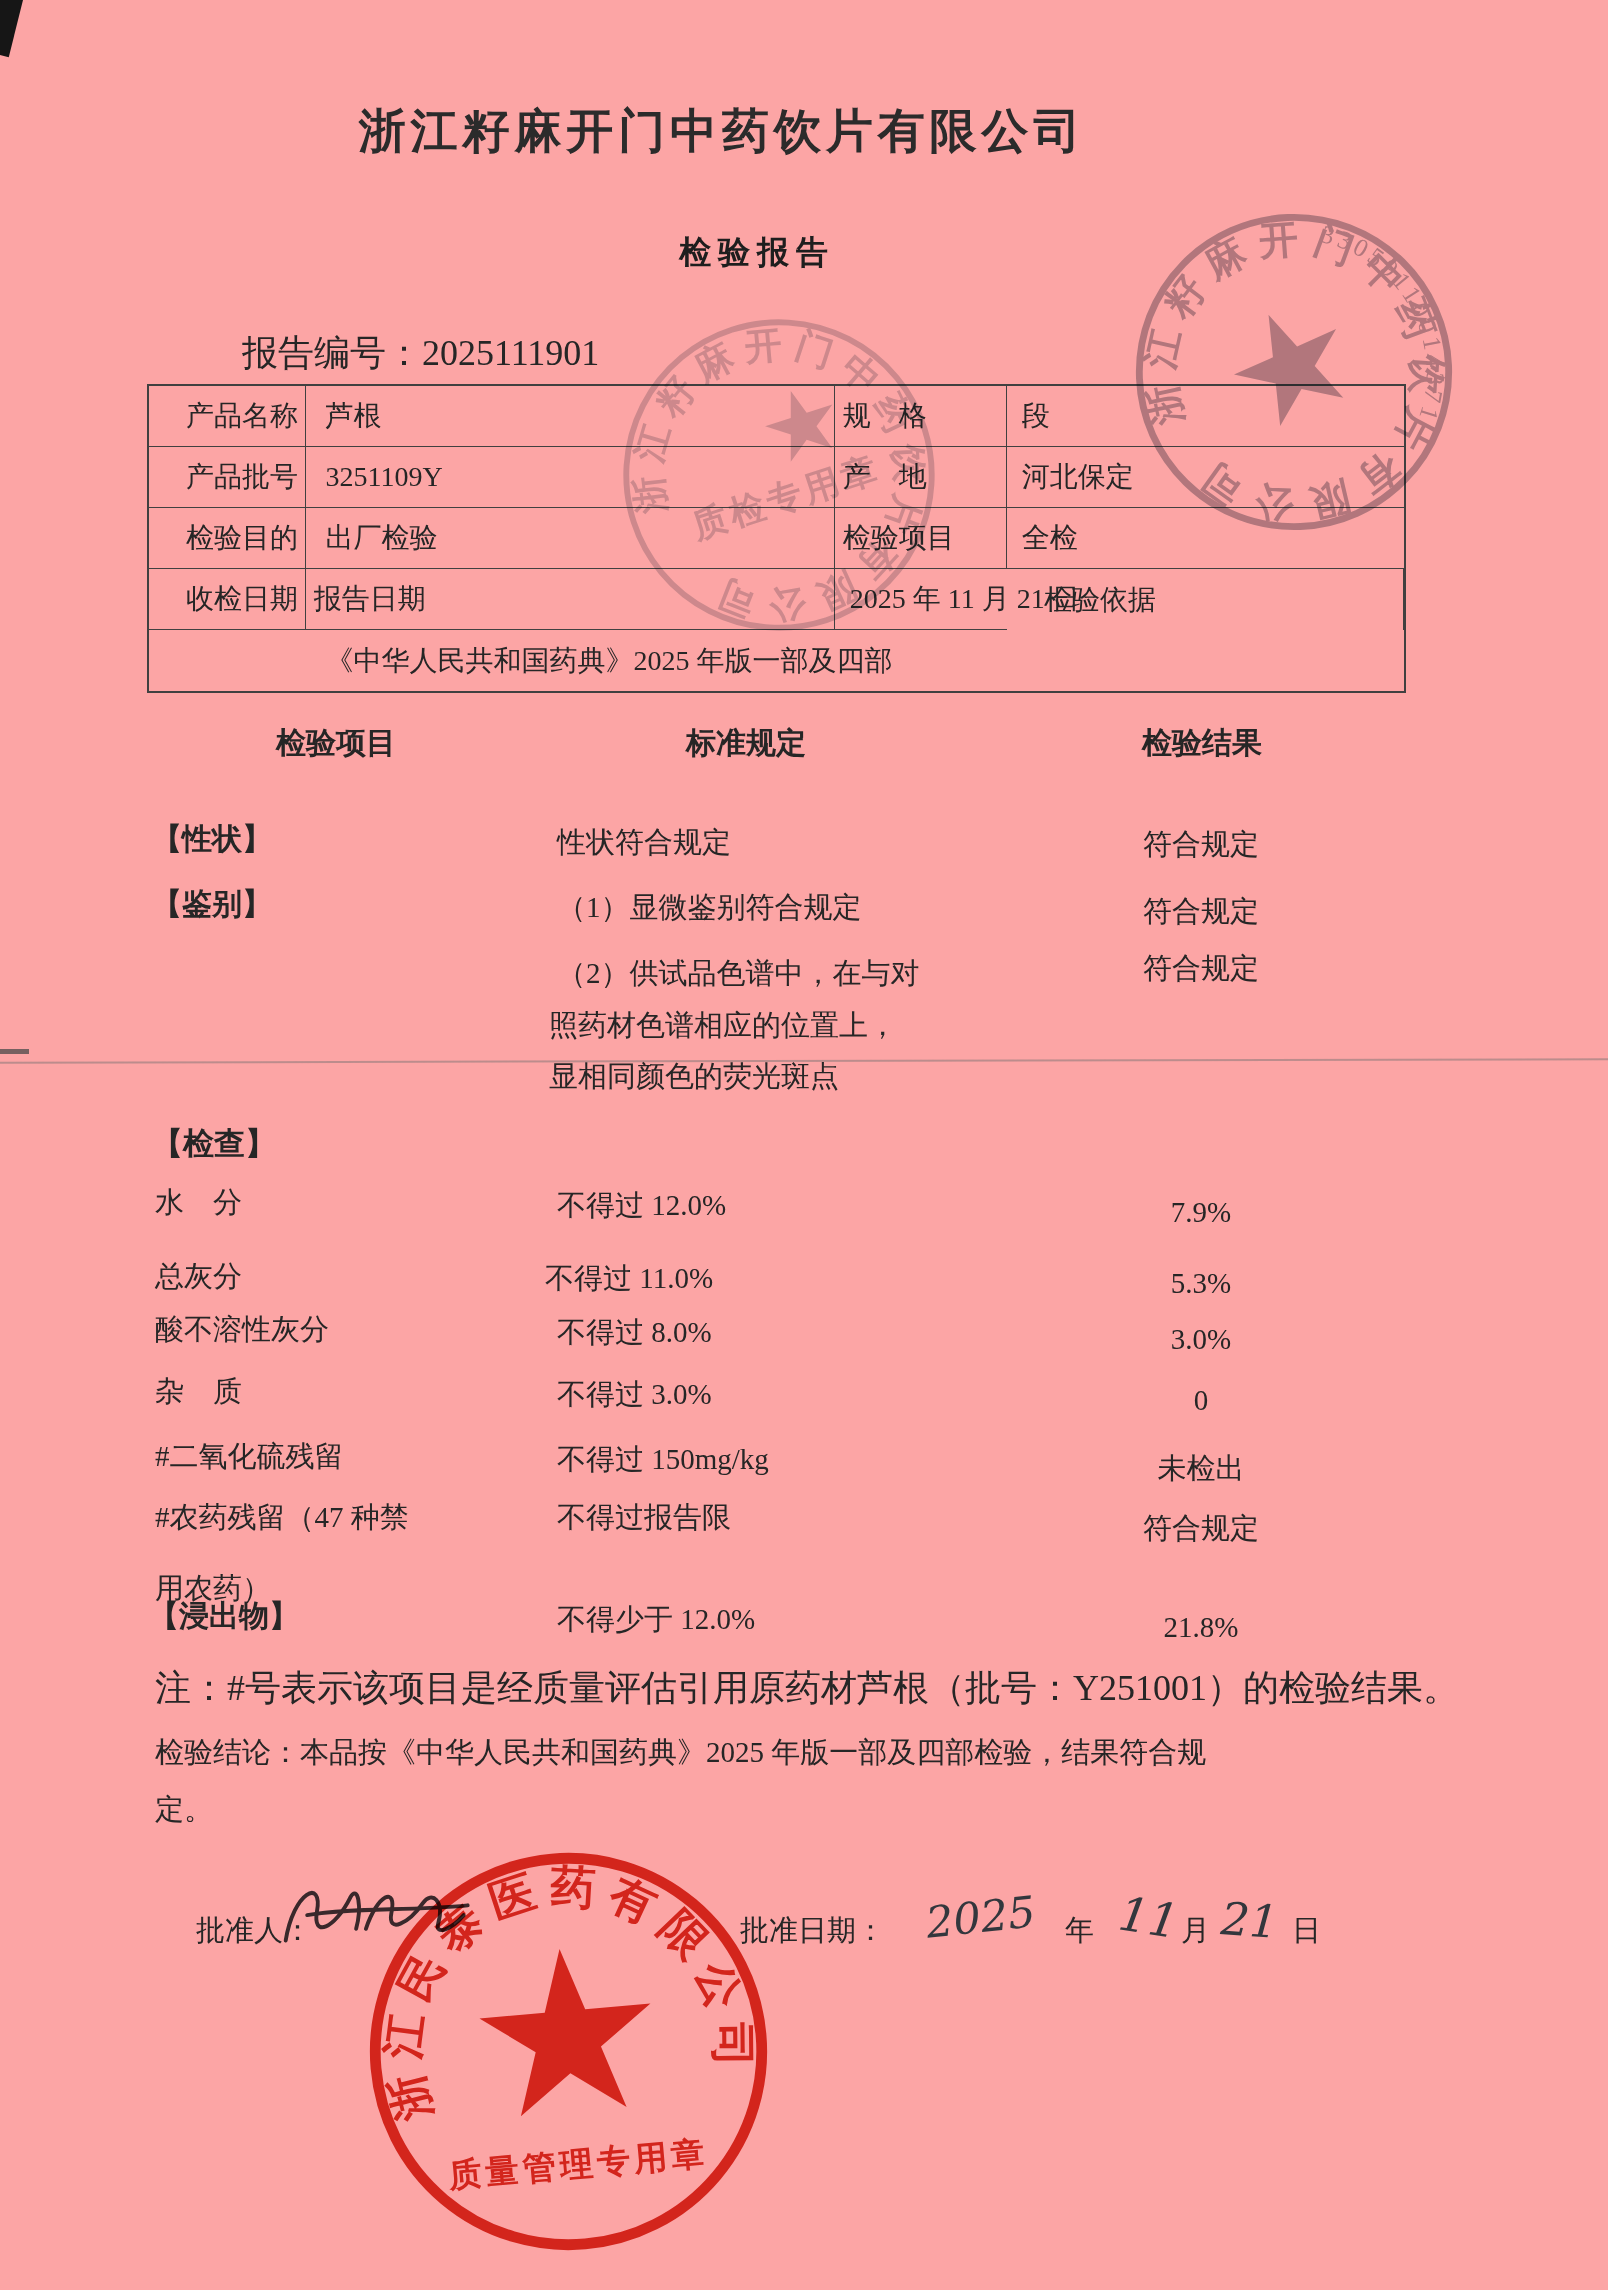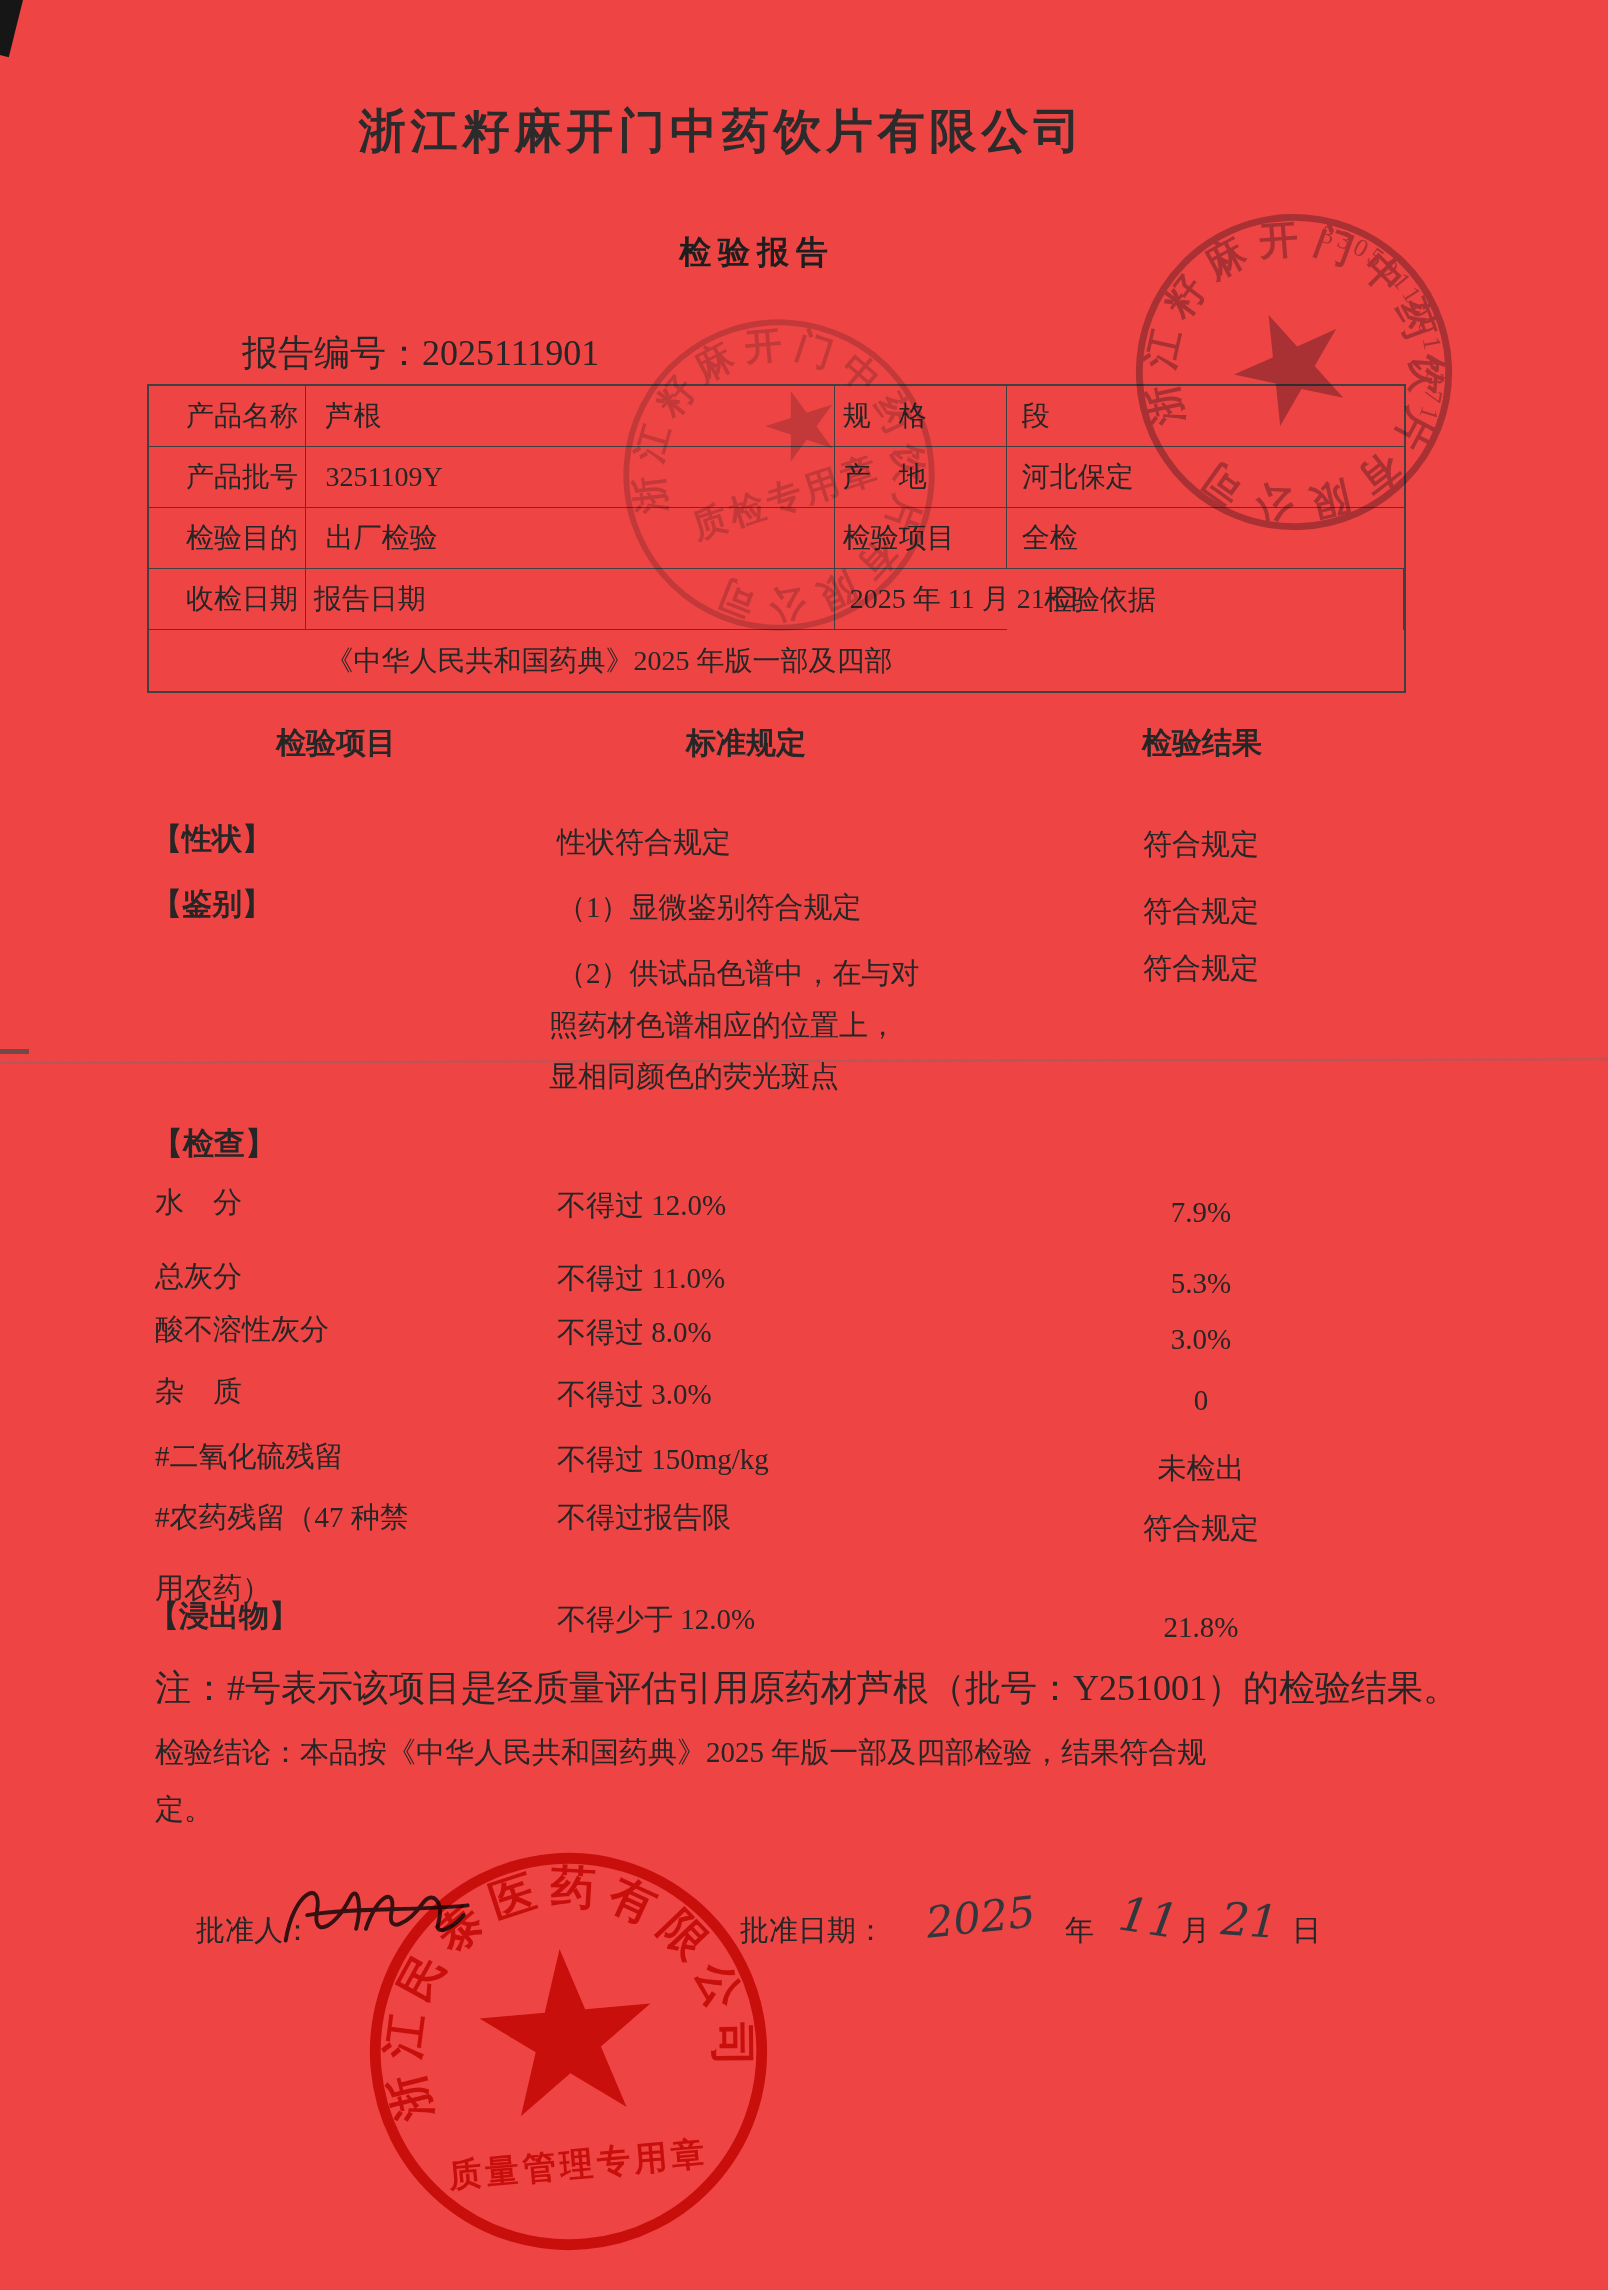--- a/index.html
+++ b/index.html
@@ -1,16 +1,16 @@
 <!DOCTYPE html>
 <html><head>
 <meta charset="utf-8">
 <style>
   html,body{margin:0;padding:0;background:#e8e8e8;}
-  #page{position:relative;width:1608px;height:2291px;background:#ef4444;overflow:hidden;
+  #page{position:relative;width:1608px;height:2291px;background:#fca5a5;overflow:hidden;
         font-family:"Liberation Serif","DejaVu Serif",serif;color:#262626;}
   .t{position:absolute;white-space:nowrap;}
   .hei-b{font-family:"Liberation Sans","DejaVu Sans",sans-serif;font-weight:700;}
   .company{font-size:47px;font-weight:600;letter-spacing:4.9px;color:#2b2b2b;}
   .doctitle{font-size:32px;letter-spacing:6.9px;color:#1e1e1e;}
   .f29{font-size:36px;} .f30{font-size:29px;} .f31{font-size:30px;} .f32{font-size:31px;}
   .res-box{width:294px;text-align:center;}
   
   .info-table{position:absolute;left:147px;top:384px;width:1255px;border:2px solid #404040;
               display:grid;grid-template-columns:157px 529px 172px 397px;grid-auto-rows:61px;
@@ -85,21 +85,21 @@
   <div class="t f30" style="left:549px;top:1006px;">照药材色谱相应的位置上，</div>
   <div class="t f30" style="left:549px;top:1057px;">显相同颜色的荧光斑点</div>
 
   <div class="t f32 hei-b" style="left:152px;top:1123px;">【检查】</div>
 
   <div class="t f30" style="left:155px;top:1183px;">水　分</div>
   <div class="t f30" style="left:557px;top:1186px;">不得过 12.0%</div>
   <div class="t f30 res-box" style="left:1054px;top:1196px;">7.9%</div>
 
   <div class="t f30" style="left:155px;top:1257px;">总灰分</div>
-  <div class="t f30" style="left:557px;top:1259px;">不得过 11.0%</div>
+  <div class="t f30" style="left:545px;top:1259px;">不得过 11.0%</div>
   <div class="t f30 res-box" style="left:1054px;top:1267px;">5.3%</div>
 
   <div class="t f30" style="left:155px;top:1310px;">酸不溶性灰分</div>
   <div class="t f30" style="left:557px;top:1313px;">不得过 8.0%</div>
   <div class="t f30 res-box" style="left:1054px;top:1323px;">3.0%</div>
 
   <div class="t f30" style="left:155px;top:1372px;">杂　质</div>
   <div class="t f30" style="left:557px;top:1375px;">不得过 3.0%</div>
   <div class="t f30 res-box" style="left:1054px;top:1384px;">0</div>
 

